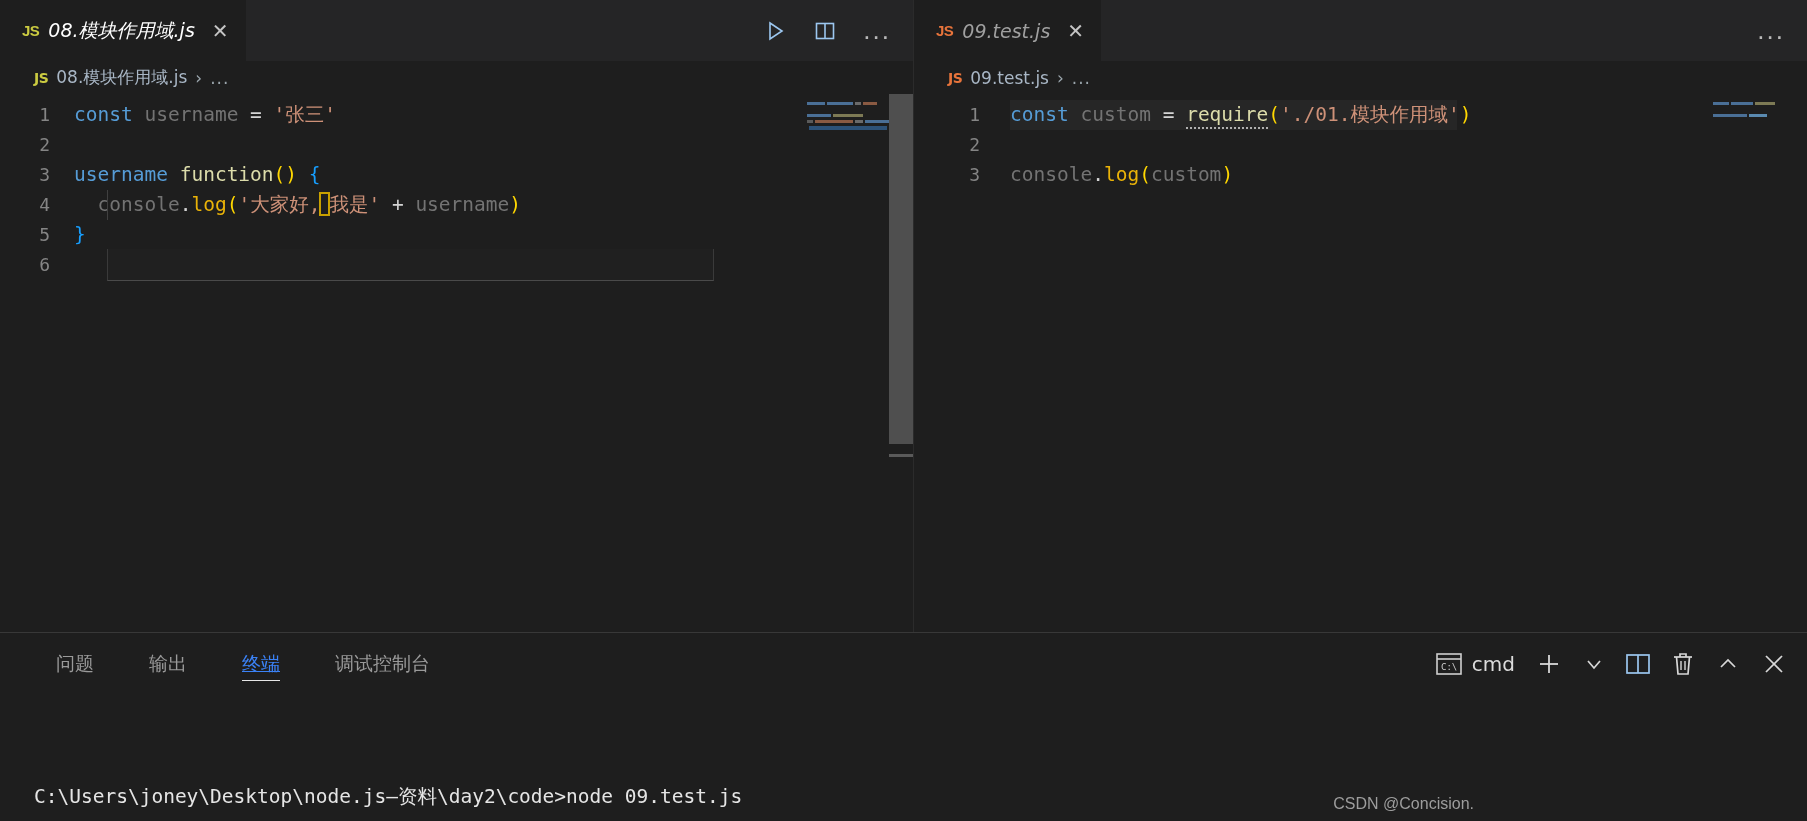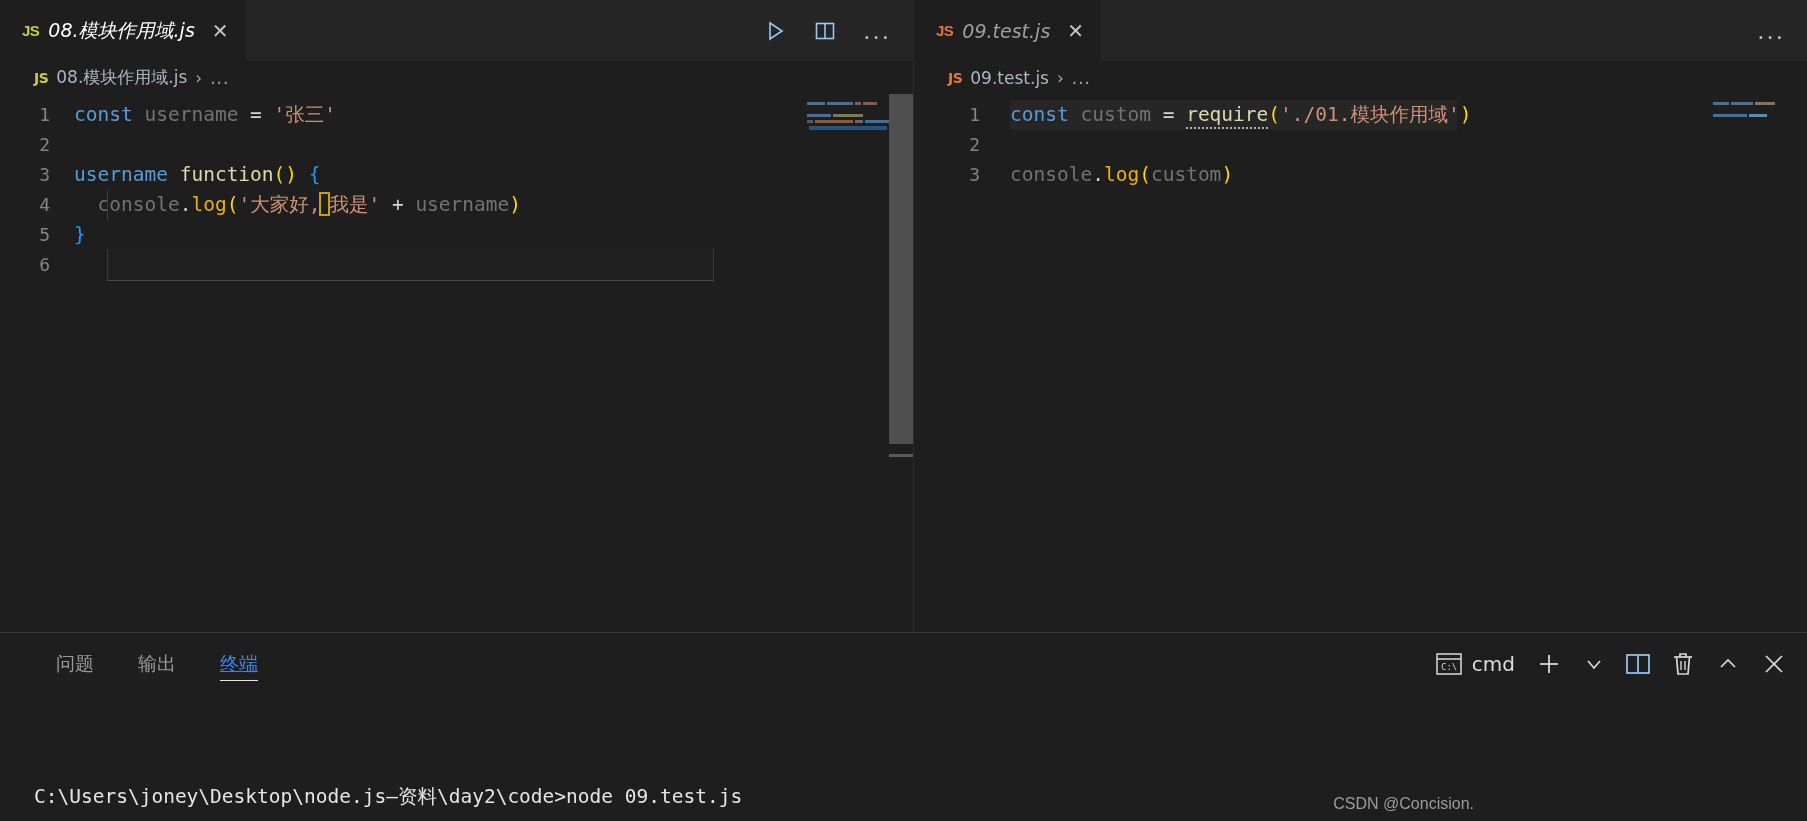--- a/index.html
+++ b/index.html
@@ -137,21 +137,21 @@
 
   
   .panel {
     position: absolute; left: 0; top: 632px; width: 1807px; height: 189px;
     background: #1e1e1e; border-top: 1px solid #383838;
   }
   .panel-header {
     height: 62px; display: flex; align-items: center; padding-left: 34px;
     position: relative;
   }
-  .panel-tabs { display: flex; align-items: center; gap: 0; height: 100%; }
+  .panel-tabs { display: flex; align-items: center; gap: 11px; height: 100%; }
   .ptab {
     position: relative; height: 100%; display: flex; align-items: center;
     padding: 0 22px; font-size: 19px; color: #9a9a9a; cursor: pointer;
     font-family: "DejaVu Sans", sans-serif;
   }
   .ptab.active { color: #3b82f6; text-decoration: underline; }
   .ptab.active::after {
     content: ""; position: absolute; left: 22px; right: 22px; bottom: 14px;
     height: 1.5px; background: #e7e7e7;
   }
@@ -307,20 +307,23 @@
       <div class="panel-tabs" id="panel-tabs">
           <div class="ptab">
             <span>问题</span>
           </div>
           <div class="ptab">
             <span>输出</span>
           </div>
           <div class="ptab active">
             <span>终端</span>
           </div>
+          <div class="ptab">
+            <span>调试控制台</span>
+          </div>
         </div>
 
       <div class="panel-actions">
         <div class="cmd-chip">
           <span class="ic">
             <svg width="26" height="22" viewBox="0 0 26 22">
               <rect x="1" y="1" width="24" height="20" fill="none" stroke="#cfcfcf" stroke-width="1.6"></rect>
               <line x1="1" y1="6" x2="25" y2="6" stroke="#cfcfcf" stroke-width="1.6"></line>
               <text x="5" y="17" font-family="DejaVu Sans Mono, monospace" font-size="9" fill="#cfcfcf">C:\</text>
             </svg>

